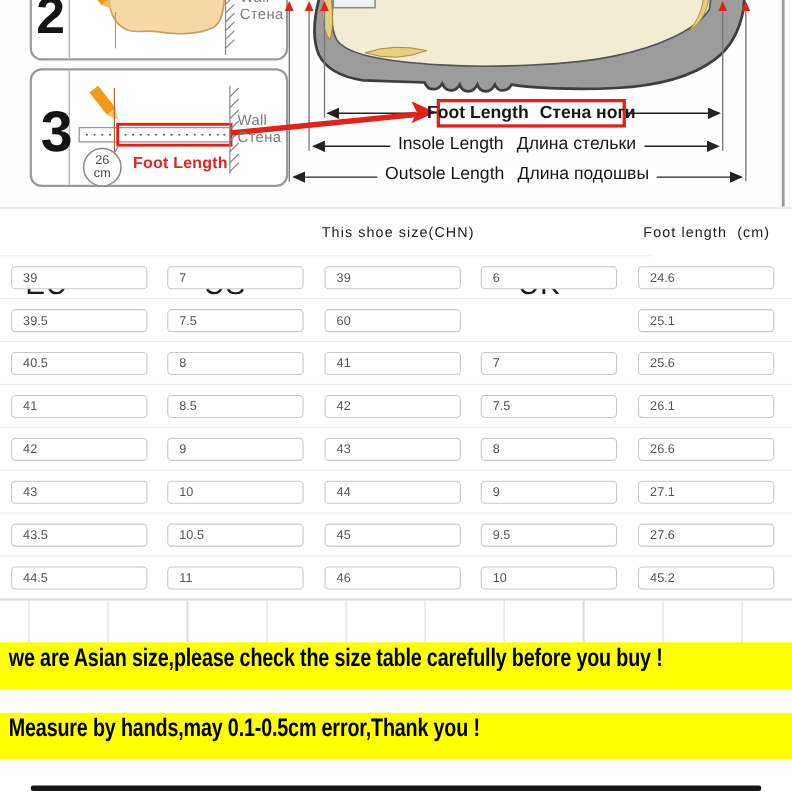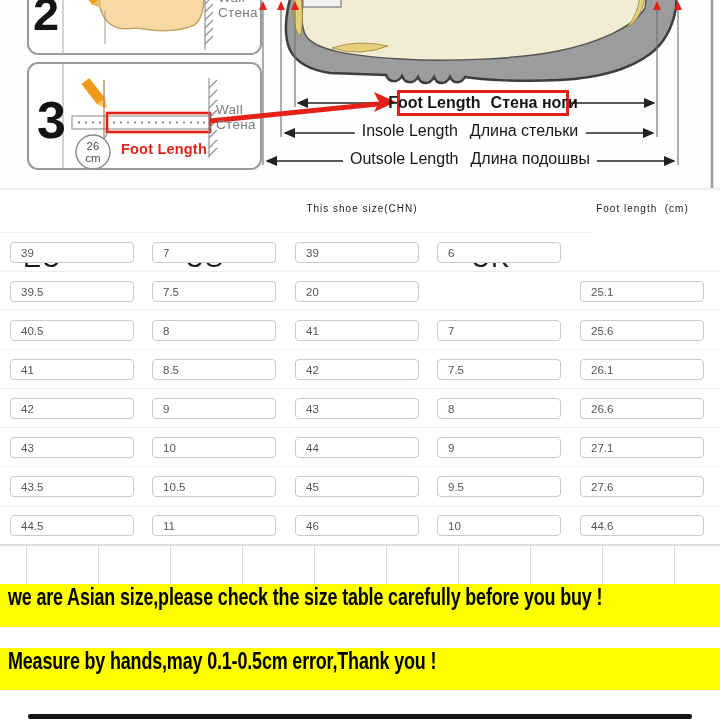--- a/index.html
+++ b/index.html
@@ -41,21 +41,21 @@
     left:397px; top:90px; width:172px; height:26px; justify-content:center;
     border:3px solid #e32119; font-weight:700; font-size:16px; gap:10px; padding:0;
   }
   #dim-insole  { left:470px; top:122px; transform:translateX(-50%); }
   #dim-outsole { left:470px; top:150px; transform:translateX(-50%); }
 
   
   #size-table { position:absolute; left:0; top:190px; width:720px; }
   .th { position:absolute; color:#1a1a1a; white-space:pre; }
   .th-big   { font-size:27px; font-weight:400; letter-spacing:0.5px; top:6px;margin-top:47px; }
-  .th-small { font-size:10px; font-weight:400; letter-spacing:1px; top:13px; text-align:center; }
+  .th-small { font-size:13px; font-weight:400; letter-spacing:1px; top:13px; text-align:center; }
   #th-eu { left:23px; }
   #th-us { left:185px; }
   #th-chn { left:277px; width:170px; }
   #th-uk { left:471px; }
   #th-foot { left:565px; width:155px; }
 
   #size-table-body { position:absolute; left:0; top:42px; width:592px; border-top:1px solid #f0f0f0; }
   .trow { position:relative; width:720px; height:39px; border-bottom:1px solid #ededed; }
   .tcell {
     position:absolute; top:9px; width:124px; height:21px;
@@ -258,25 +258,26 @@
   <div id="th-chn" class="th th-small">This shoe size(CHN)</div>
   <div id="th-uk" class="th th-big">UK</div>
   <div id="th-foot" class="th th-small">Foot length  (cm)</div>
 
   <div id="size-table-body">
       <div class="trow">
         <div class="tcell c0">39</div>
         <div class="tcell c1">7</div>
         <div class="tcell c2">39</div>
         <div class="tcell c3">6</div>
+        <div class="tcell c4">24.6</div>
       </div>
       <div class="trow">
         <div class="tcell c0">39.5</div>
         <div class="tcell c1">7.5</div>
-        <div class="tcell c2">20</div>
+        <div class="tcell c2">60</div>
         <div class="tcell c4">25.1</div>
       </div>
       <div class="trow">
         <div class="tcell c0">40.5</div>
         <div class="tcell c1">8</div>
         <div class="tcell c2">41</div>
         <div class="tcell c3">7</div>
         <div class="tcell c4">25.6</div>
       </div>
       <div class="trow">
@@ -305,21 +306,21 @@
         <div class="tcell c1">10.5</div>
         <div class="tcell c2">45</div>
         <div class="tcell c3">9.5</div>
         <div class="tcell c4">27.6</div>
       </div>
       <div class="trow">
         <div class="tcell c0">44.5</div>
         <div class="tcell c1">11</div>
         <div class="tcell c2">46</div>
         <div class="tcell c3">10</div>
-        <div class="tcell c4">44.6</div>
+        <div class="tcell c4">45.2</div>
       </div>
     </div>
 </div>
 
 <div id="grid-strip"></div>
 
 <div id="banner-1" class="banner">
   <span class="banner-text">we are Asian size,please check the size table carefully before you buy !</span>
 </div>
 <div id="banner-2" class="banner">

